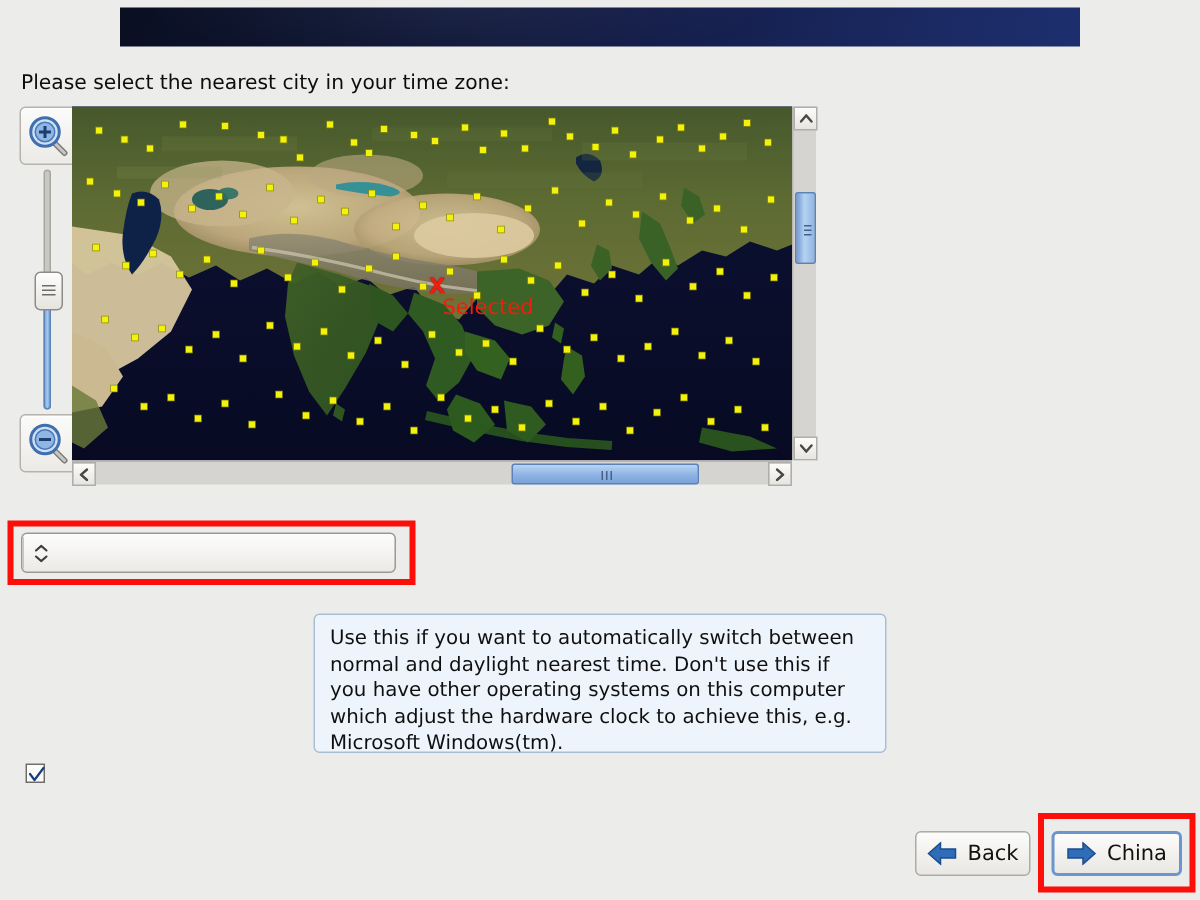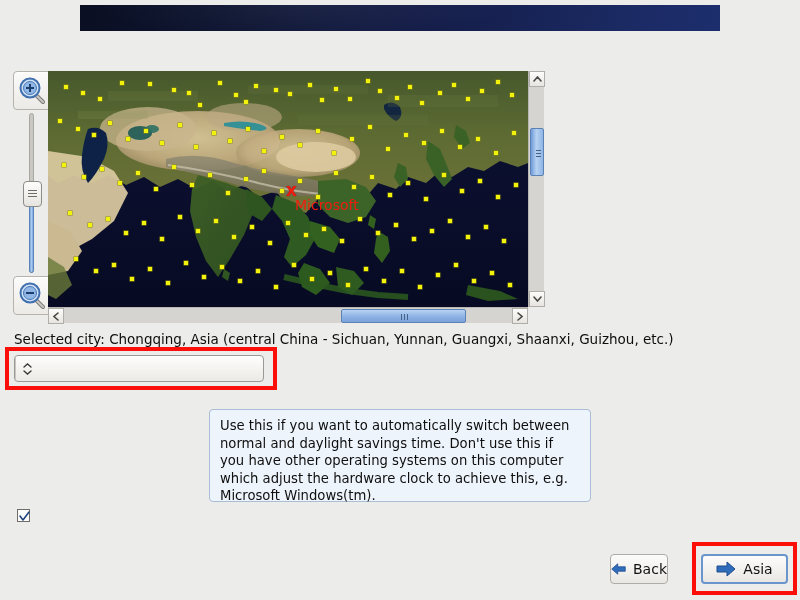--- a/index.html
+++ b/index.html
@@ -163,33 +163,34 @@
   .cblabel { margin-left:9px; font-size:13.5px; color:#0d0d0d; }
 
   
   .nav-btn {
     position:absolute; height:30px;
     background: linear-gradient(#fcfcfb,#e9e7e3);
     border:1px solid #aeaca7; border-radius:4px; box-sizing:border-box;
     display:flex; align-items:center; justify-content:center; gap:7px;
     font-size:14px; color:#111;
   }
-  .btn-back { left:610px; top:554px; width:58px; }
+  .btn-back { left:610px; top:554px; width:77px; }
   .btn-next { left:701px; top:554px; width:87px; border:2px solid #6b95cd; }
   .nav-btn svg { display:block; }
 </style>
 </head>
 <body>
 
 <div id="root">
 
   <div class="banner">
     <div class="sheen"></div>
   </div>
 
+  <div class="prompt">Please select the nearest city in your time zone:</div>
 
   <div class="zoom-btn zoom-in">
     <svg width="29" height="29" viewBox="0 0 29 29">
       <line x1="17" y1="18" x2="25" y2="26" stroke="#7e7c78" stroke-width="4" stroke-linecap="round"></line>
       <line x1="17" y1="18" x2="25" y2="26" stroke="#c9c7c3" stroke-width="2" stroke-linecap="round"></line>
       <circle cx="12" cy="12" r="9.5" fill="#cfe0f4" stroke="#3f6fae" stroke-width="2"></circle>
       <circle cx="12" cy="12" r="6.5" fill="#8fb6e4" stroke="#4a7ab8" stroke-width="1"></circle>
       <line x1="12" y1="8" x2="12" y2="16" stroke="#1d3f70" stroke-width="2"></line>
       <line x1="8" y1="12" x2="16" y2="12" stroke="#1d3f70" stroke-width="2"></line>
     </svg>
@@ -440,21 +441,21 @@
           <span class="city-dot" style="left: 352px; top: 198px;"></span>
           <span class="city-dot" style="left: 370px; top: 214px;"></span>
           <span class="city-dot" style="left: 388px; top: 202px;"></span>
           <span class="city-dot" style="left: 406px; top: 192px;"></span>
           <span class="city-dot" style="left: 424px; top: 208px;"></span>
           <span class="city-dot" style="left: 442px; top: 200px;"></span>
           <span class="city-dot" style="left: 460px; top: 212px;"></span>
         </div>
 
       <div class="x-marker" style="left:238px; top:115px;">X</div>
-      <div class="city-label" style="left:247px; top:126px;">Microsoft</div>
+      <div class="city-label" style="left:247px; top:126px;">Selected</div>
     </div>
 
     <div class="vsb">
       <div class="sb-arrow sb-up">
         <svg width="9" height="6" viewBox="0 0 9 6">
           <path d="M1,5 L4.5,1 L8,5" stroke="#4a4844" stroke-width="1.6" fill="none" stroke-linecap="round"></path>
         </svg>
       </div>
       <div class="vsb-thumb">
         <span class="grip-v" style="top:21px;"></span>
@@ -481,53 +482,52 @@
       </div>
       <div class="sb-arrow sb-rt">
         <svg width="6" height="9" viewBox="0 0 6 9">
           <path d="M1,1 L5,4.5 L1,8" stroke="#4a4844" stroke-width="1.6" fill="none" stroke-linecap="round"></path>
         </svg>
       </div>
     </div>
     <div class="sb-corner"></div>
   </div>
 
-  <div class="selcity">Selected city: Chongqing, Asia (central China - Sichuan, Yunnan, Guangxi, Shaanxi, Guizhou, etc.)</div>
 
   <div class="combo">
     <div class="combo-sep"></div>
     <div class="combo-arrows">
       <svg width="9" height="5" viewBox="0 0 9 5">
         <path d="M1,4 L4.5,1 L8,4" stroke="#3d3b37" stroke-width="1.4" fill="none" stroke-linecap="round"></path>
       </svg>
       <svg width="9" height="5" viewBox="0 0 9 5">
         <path d="M1,1 L4.5,4 L8,1" stroke="#3d3b37" stroke-width="1.4" fill="none" stroke-linecap="round"></path>
       </svg>
     </div>
   </div>
   <div class="hl hl-combo"></div>
 
-  <div class="tooltip">Use this if you want to automatically switch between normal and daylight savings time. Don't use this if you have other operating systems on this computer which adjust the hardware clock to achieve this, e.g. Microsoft Windows(tm).</div>
+  <div class="tooltip">Use this if you want to automatically switch between normal and daylight nearest time. Don't use this if you have other operating systems on this computer which adjust the hardware clock to achieve this, e.g. Microsoft Windows(tm).</div>
 
   <div class="cbrow">
     <span class="cbox">
       <svg width="11" height="11" viewBox="0 0 11 11">
         <path d="M1,5 L4,9 L10,1" stroke="#1b3f78" stroke-width="1.5" fill="none" stroke-linecap="round" stroke-linejoin="round"></path>
       </svg>
     </span>
   </div>
 
   <div class="nav-btn btn-back">
     <svg width="20" height="16" viewBox="0 0 20 16">
       <path d="M9,1 L9,5 L19,5 L19,11 L9,11 L9,15 L1,8 Z" fill="#2f6cba" stroke="#1d4c8c" stroke-width="1"></path>
     </svg>
     <span>Back</span>
   </div>
 
   <div class="nav-btn btn-next">
     <svg width="20" height="16" viewBox="0 0 20 16">
       <path d="M11,1 L11,5 L1,5 L1,11 L11,11 L11,15 L19,8 Z" fill="#2f6cba" stroke="#1d4c8c" stroke-width="1"></path>
     </svg>
-    <span>Asia</span>
+    <span>China</span>
   </div>
   <div class="hl hl-next"></div>
 
 </div>
 
 </body></html>

